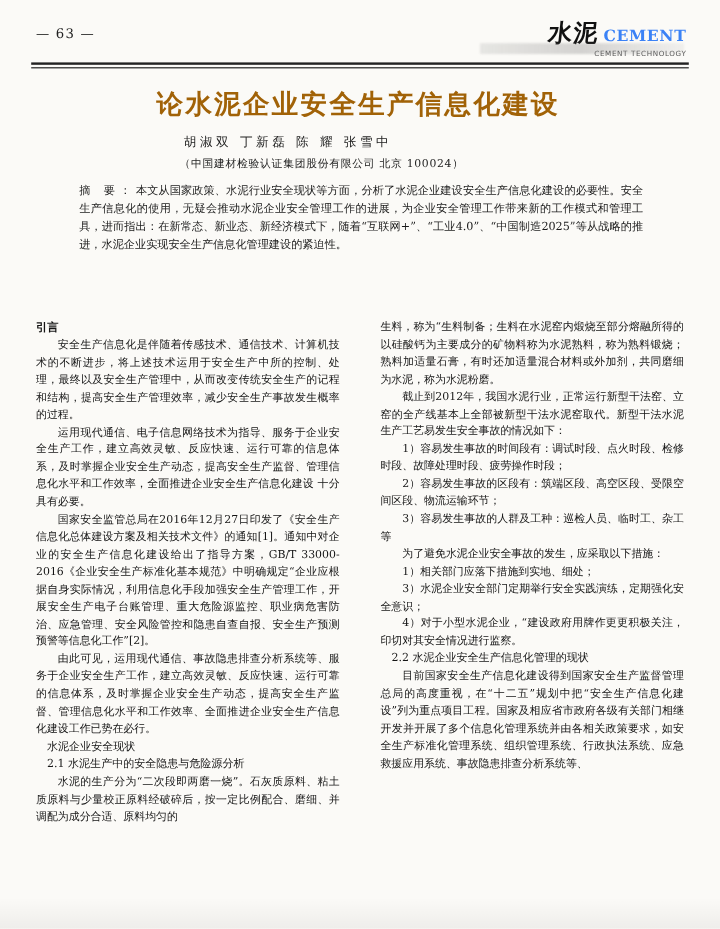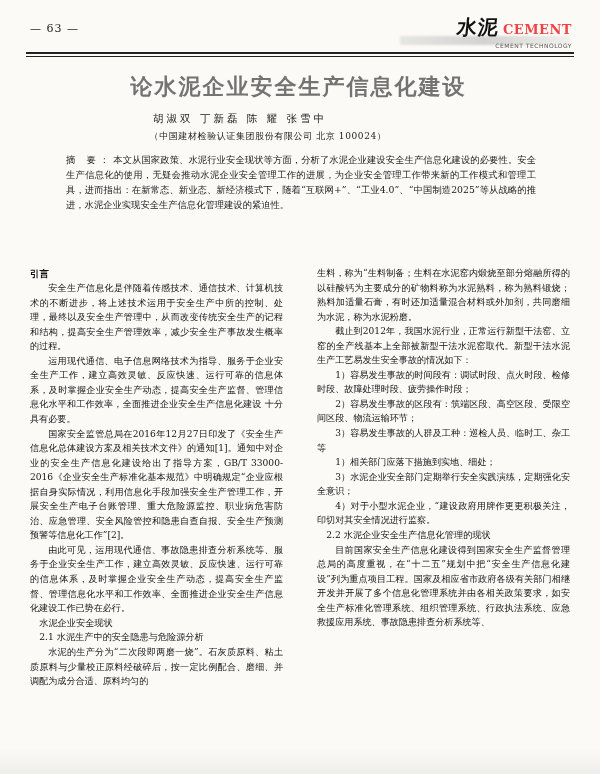--- a/index.html
+++ b/index.html
@@ -30,21 +30,21 @@
   }
   .logo-cn {
     font-family:"DejaVu Serif", serif;
     font-size:20px; font-weight:bold; color:#111;
     letter-spacing:1px;
     display:inline-block;
     transform:skewX(-6deg);
   }
   .logo-en {
     font-family:"DejaVu Serif", serif;
-    font-size:13px; font-weight:bold; color:#ef4444;
+    font-size:13px; font-weight:bold; color:#3b82f6;
     letter-spacing:0.5px;
     margin-left:4px;
     margin-top:28px;
   }
   .logo-sub {
     display:block;
     font-size:6px; color:#555; letter-spacing:0.5px;
     margin-top:1px;
   }
   .rule {
@@ -60,21 +60,21 @@
     position:absolute; left:400px; top:36px; width:170px; height:9px;
     background:linear-gradient(90deg, rgba(140,140,140,0.18), rgba(120,120,120,0.30), rgba(150,150,150,0.10));
     filter:blur(1px);
   }
   
   .title {
     position:absolute; top:72px; left:0; width:597px;
     text-align:center;
     font-family:"DejaVu Serif", serif;
     font-size:22px; font-weight:bold; letter-spacing:2px;
-    color:#737373;
+    color:#a16207;
   }
   .authors {
     position:absolute; top:112px; left:0; width:480px;
     text-align:center;
     font-size:10.5px; letter-spacing:3px; color:#222;
     font-family:"DejaVu Serif", serif;
   }
   .affil {
     position:absolute; top:130px; left:0; width:536px;
     text-align:center;
@@ -155,20 +155,21 @@
       <h4>水泥企业安全现状</h4>
       <h4>2.1 水泥生产中的安全隐患与危险源分析</h4>
       <p>水泥的生产分为“二次段即两磨一烧”。石灰质原料、粘土质原料与少量校正原料经破碎后，按一定比例配合、磨细、并调配为成分合适、原料均匀的</p>
     </div>
   <div class="col right" id="col-right">
       <p class="noind">生料，称为“生料制备；生料在水泥窑内煅烧至部分熔融所得的以硅酸钙为主要成分的矿物料称为水泥熟料，称为熟料锻烧；熟料加适量石膏，有时还加适量混合材料或外加剂，共同磨细为水泥，称为水泥粉磨。</p>
       <p>截止到2012年，我国水泥行业，正常运行新型干法窑、立窑的全产线基本上全部被新型干法水泥窑取代。新型干法水泥生产工艺易发生安全事故的情况如下：</p>
       <p>1）容易发生事故的时间段有：调试时段、点火时段、检修时段、故障处理时段、疲劳操作时段；</p>
       <p>2）容易发生事故的区段有：筑端区段、高空区段、受限空间区段、物流运输环节；</p>
       <p>3）容易发生事故的人群及工种：巡检人员、临时工、杂工等</p>
+      <p>为了避免水泥企业安全事故的发生，应采取以下措施：</p>
       <p>1）相关部门应落下措施到实地、细处；</p>
       <p>3）水泥企业安全部门定期举行安全实践演练，定期强化安全意识；</p>
       <p>4）对于小型水泥企业，“建设政府用牌作更更积极关注，印切对其安全情况进行监察。</p>
       <h4>2.2 水泥企业安全生产信息化管理的现状</h4>
       <p>目前国家安全生产信息化建设得到国家安全生产监督管理总局的高度重视，在“十二五”规划中把“安全生产信息化建设”列为重点项目工程。国家及相应省市政府各级有关部门相继开发并开展了多个信息化管理系统并由各相关政策要求，如安全生产标准化管理系统、组织管理系统、行政执法系统、应急救援应用系统、事故隐患排查分析系统等、</p>
     </div>
 
   <div class="scanfade"></div>
 </div>
 

